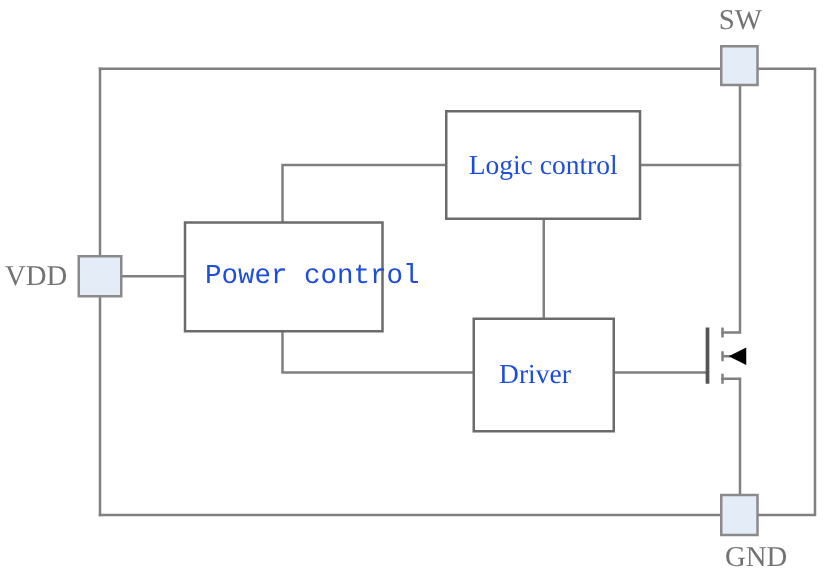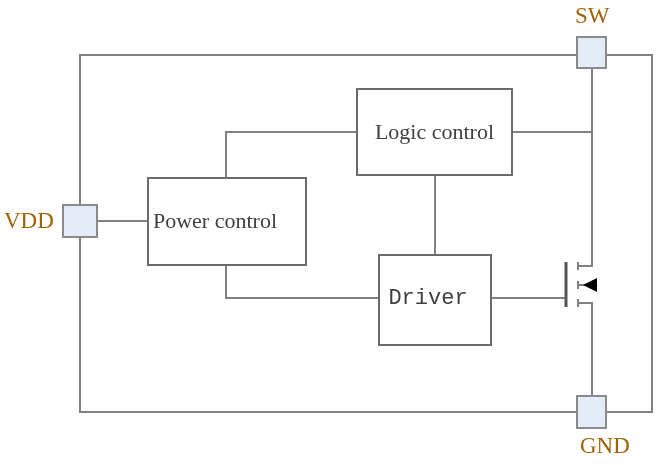--- a/index.html
+++ b/index.html
@@ -53,31 +53,31 @@
     fill: none;
   }
   .fet-arrow {
     fill: #000000;
     stroke: none;
   }
   .block-label {
     position: absolute;
     font-family: "Liberation Serif", "DejaVu Serif", serif;
     font-size: 22px;
-    color: #404040;
+    color: #1d4ed8;
     white-space: nowrap;
     text-align: center;
     line-height: 1;
     pointer-events: none;
   }
   .pad-label {
     position: absolute;
     font-family: "Liberation Serif", "DejaVu Serif", serif;
     font-size: 23px;
-    color: #a16207;
+    color: #737373;
     white-space: nowrap;
     line-height: 1;
   }
 </style>
 </head>
 <body>
 
 <div id="diagram-root">
 
   <svg id="diagram-svg" viewBox="0 0 663 465">
@@ -117,23 +117,23 @@
     <rect class="block-rect" x="148" y="178" width="158" height="87"></rect>
     <rect class="block-rect" x="379" y="255" width="112" height="90"></rect>
 
     <rect class="pad-rect" x="577" y="37" width="29" height="31"></rect>
     <rect class="pad-rect" x="63" y="205" width="34" height="32"></rect>
     <rect class="pad-rect" x="577" y="396" width="29" height="32"></rect>
   </svg>
 
   <div class="block-label" style="left:357px; top:121px; width:155px;">Logic control</div>
 
-  <div class="block-label" style="left:136px; top:210px; width:158px;">Power control</div>
+  <div class="block-label" style="left:164px; top:210px; width:158px;font-family:Liberation Mono, monospace;">Power control</div>
 
-  <div class="block-label" style="left:379px; top:288px; width:98px;font-family:Liberation Mono, monospace;">Driver</div>
+  <div class="block-label" style="left:379px; top:288px; width:98px;">Driver</div>
 
   <div class="pad-label" style="left:4px; top:209px;text-align:right;">VDD</div>
 
   <div class="pad-label" style="left:575px; top:4px;">SW</div>
 
   <div class="pad-label" style="left:580px; top:434px;">GND</div>
 
 </div>
 
 </body></html>

